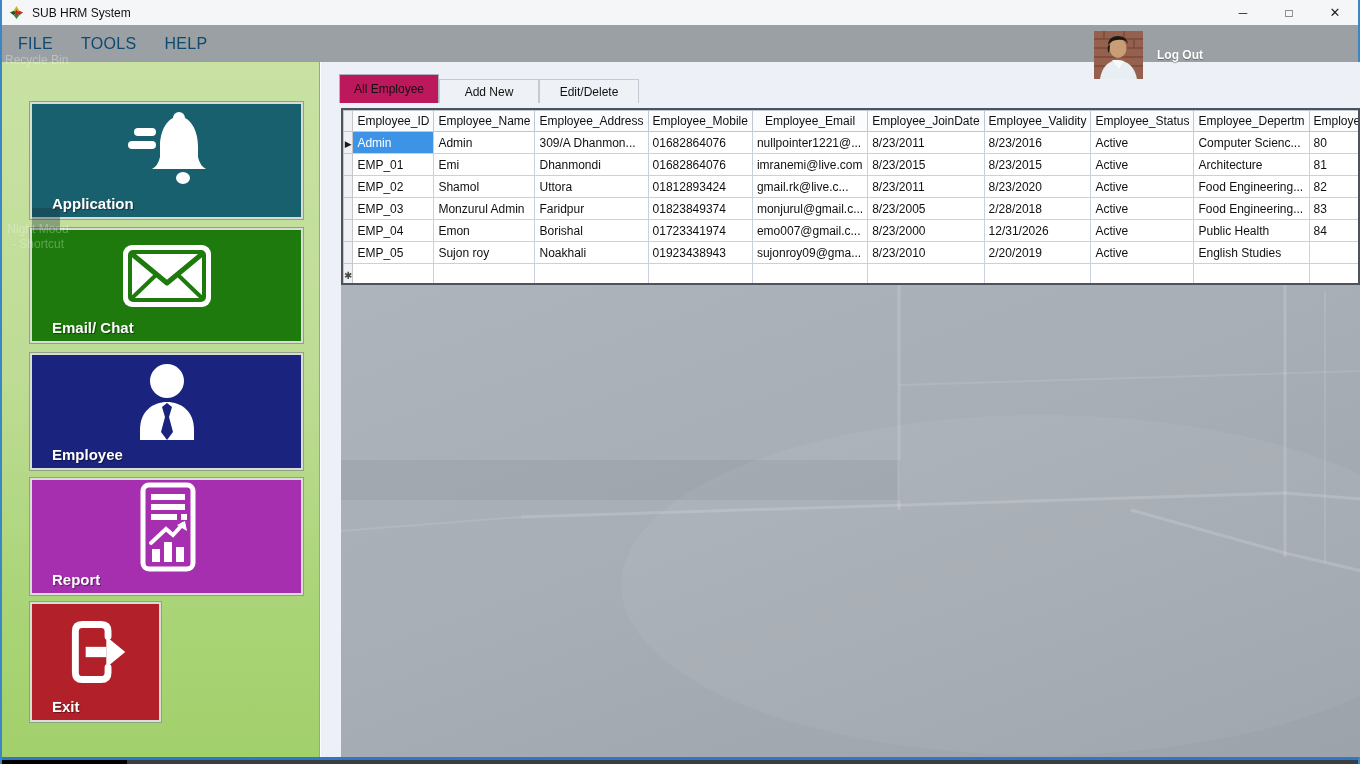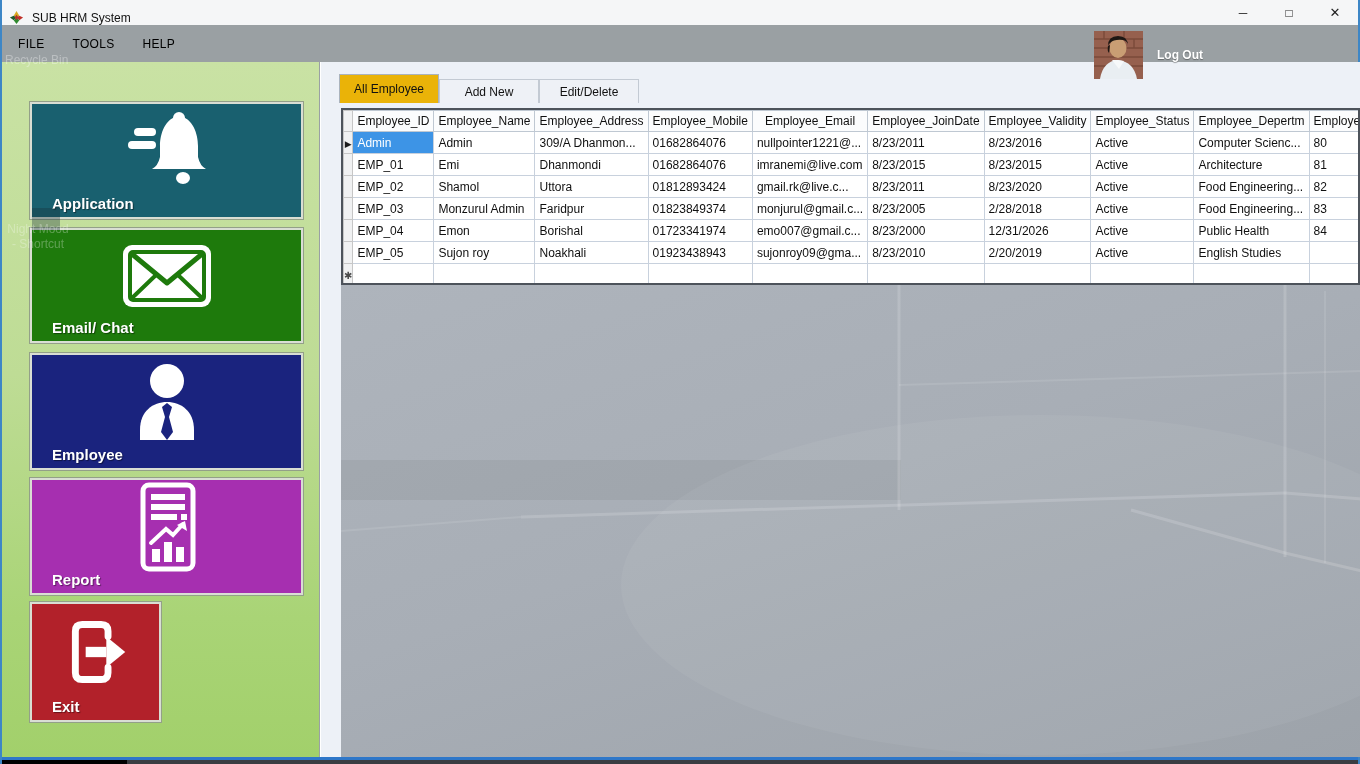--- a/index.html
+++ b/index.html
@@ -3,32 +3,32 @@
 <meta charset="utf-8">
 <style>
   * { margin:0; padding:0; box-sizing:border-box; }
   html,body { width:1360px; height:764px; overflow:hidden; background:#222;
               font-family:"Liberation Sans", sans-serif; }
   .app { position:absolute; left:0; top:0; width:1360px; height:764px; background:#9aa0a3;
          border-left:2px solid #3d86c6; border-right:2px solid #3d86c6; }
 
   
   .titlebar { position:absolute; left:0; top:0; width:100%; height:25px; background:#f5f6f7;
-              display:flex; align-items:flex-end; }
+              display:flex; align-items:center; }
   .app-icon { width:15px; height:15px; margin:0 8px 0 7px; }
   .title-text { font-size:12px; color:#111; }
   .win-controls { margin-left:auto; display:flex; align-items:center; height:100%; }
   .win-btn { width:46px; height:25px; display:flex; align-items:center; justify-content:center;
              color:#222; font-size:12px; cursor:default; }
   .win-btn.close { font-size:13px; }
 
   
   .menubar { position:absolute; left:0; top:25px; width:100%; height:37px; background:#9aa0a3;
              display:flex; align-items:center; padding-left:16px; gap:28px; }
-  .menu-item { font-size:12px; color:#000000; letter-spacing:.3px; }
+  .menu-item { font-size:16px; color:#0c4a6e; letter-spacing:.3px; }
   .bg-bleed { position:absolute; color:#fff; opacity:.33; font-size:12px; pointer-events:none; z-index:6; }
   .bleed-recycle { left:3px; top:53px; }
   .bleed-shortcut { left:0px; top:160px; width:72px; text-align:center; line-height:15px; opacity:.28; }
   .bleed-iconshadow { position:absolute; left:30px; top:146px; width:28px; height:22px;
                       background:#16323a; opacity:.35; z-index:6; }
 
   
   .logout { position:absolute; right:155px; top:31px; display:flex; align-items:center; gap:14px; z-index:8; }
   .avatar { width:49px; height:48px; display:block; }
   .logout-label { font-size:12px; font-weight:bold; color:#fff; text-shadow:0 1px 1px rgba(0,0,0,.35); }
@@ -48,21 +48,21 @@
   .tile-label { position:absolute; left:20px; bottom:5px; color:#fff; font-size:15px; font-weight:bold;
                 text-shadow:1px 1px 1px rgba(0,0,0,.45); }
 
   
   .main { position:absolute; left:318px; top:62px; width:1042px; height:695px; background:#edf1f7; }
   .main::before { content:""; position:absolute; left:0; top:0; width:1px; height:100%; background:#ffffff; }
   .tabbar { position:absolute; left:19px; top:12px; display:flex; align-items:flex-end; height:29px; }
   .tab { font-size:12px; color:#111; padding:0 14px; display:flex; align-items:center; justify-content:center;
          height:24px; min-width:100px; background:#eef1f6; border:1px solid #c3cad3; border-bottom:none;
          cursor:pointer; }
-  .tab.active { background:#eab308; height:29px; border-color:#aab3bd; position:relative; z-index:2; }
+  .tab.active { background:#be185d; height:29px; border-color:#aab3bd; position:relative; z-index:2; }
 
   
   .grid-wrap { position:absolute; left:21px; top:46px; width:1019px; height:177px; overflow:hidden;
                border:2px solid #4d535b; background:#4c1d95; }
   table.grid { border-collapse:collapse; table-layout:fixed; font-size:12px; color:#101010; }
   .grid th, .grid td { border:1px solid #c8d1dd; height:22px; padding:0 4px; white-space:nowrap;
                        overflow:hidden; text-align:left; font-weight:normal; background:#fff; cursor:default; }
   .grid thead th { height:21px; text-align:center; background:#fbfcfd; border-color:#bfc8d2; }
   .grid th.rowhead { background:#f0f1f2; border-color:#c6c6c6; text-align:center; padding:0; }
   .grid td.sel { background:#3d94e6; color:#fff; }

